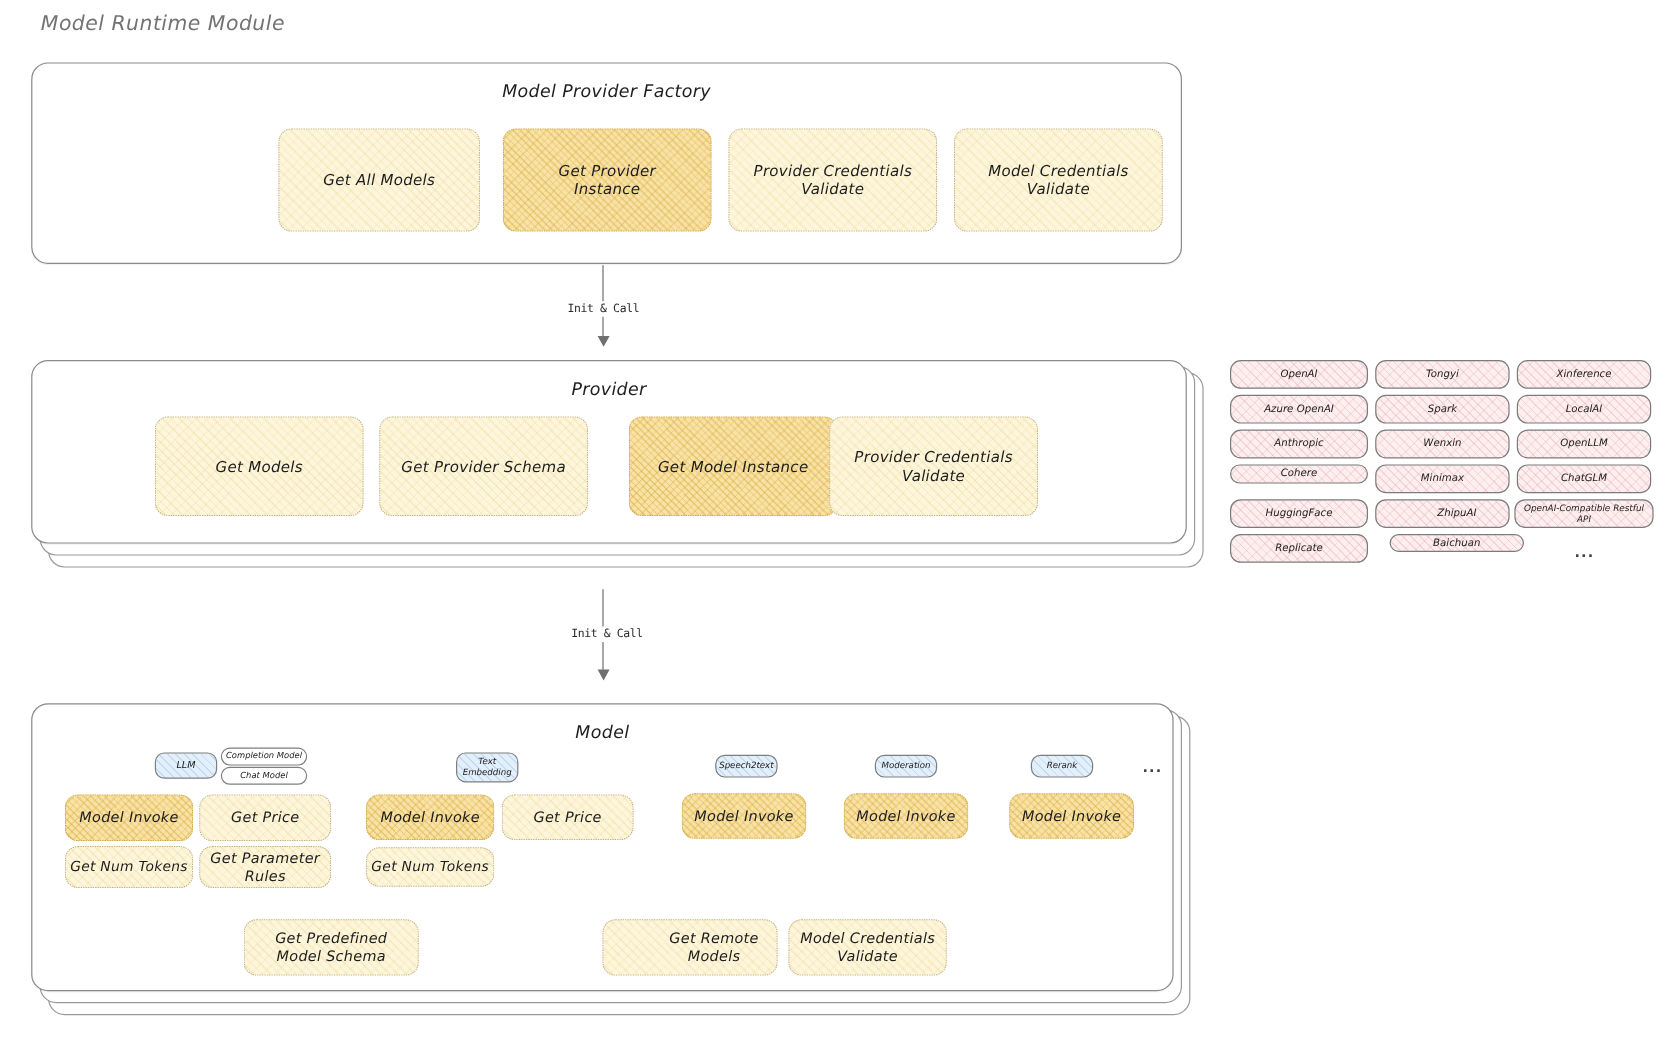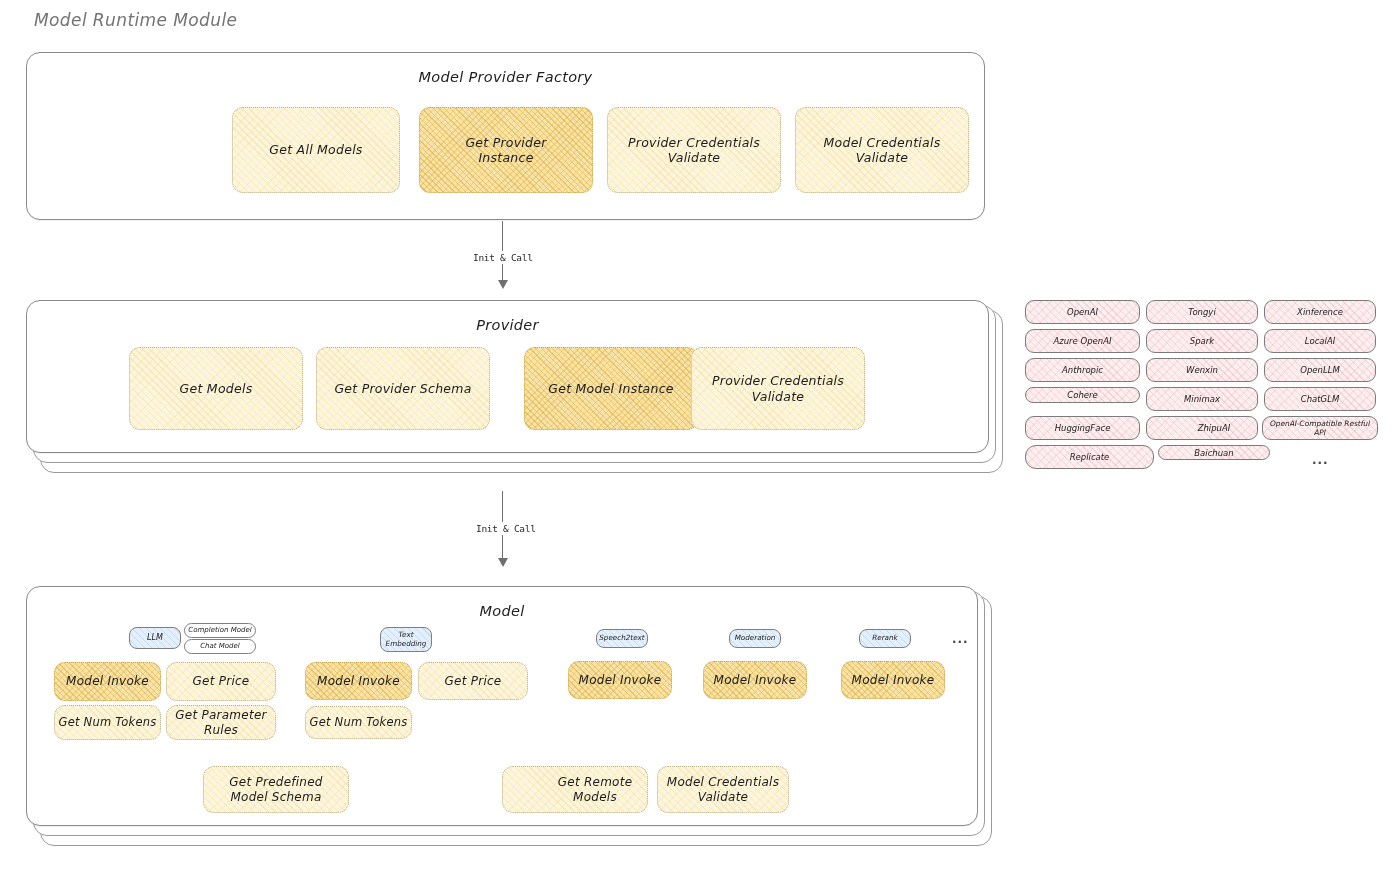--- a/index.html
+++ b/index.html
@@ -142,21 +142,21 @@
   <div class="mbox" style="left:129px; top:347px; width:174px; height:83px; font-size:12.5px;">Get Models</div>
   <div class="mbox" style="left:316px; top:347px; width:174px; height:83px; font-size:12.5px;">Get Provider Schema</div>
   <div class="mbox hl" style="left:504px; top:347px; width:174px; height:83px; font-size:12.5px;margin-left:20px;">Get Model Instance</div>
   <div class="mbox" style="left:691px; top:347px; width:174px; height:83px; font-size:12.5px; padding:0 10px;">Provider Credentials Validate</div>
 
   <div class="pbox" style="left:1025px; top:300px; width:115px; height:24px;">OpenAI</div>
   <div class="pbox" style="left:1025px; top:329px; width:115px; height:24px;">Azure OpenAI</div>
   <div class="pbox" style="left:1025px; top:358px; width:115px; height:24px;">Anthropic</div>
   <div class="pbox" style="left:1025px; top:387px; width:115px; height:16px;">Cohere</div>
   <div class="pbox" style="left:1025px; top:416px; width:115px; height:24px;">HuggingFace</div>
-  <div class="pbox" style="left:1025px; top:445px; width:129px; height:24px;border-radius:11px;">Replicate</div>
+  <div class="pbox" style="left:1025px; top:445px; width:115px; height:24px;">Replicate</div>
 
   <div class="pbox" style="left:1146px; top:300px; width:112px; height:24px;">Tongyi</div>
   <div class="pbox" style="left:1146px; top:329px; width:112px; height:24px;">Spark</div>
   <div class="pbox" style="left:1146px; top:358px; width:112px; height:24px;">Wenxin</div>
   <div class="pbox" style="left:1146px; top:387px; width:112px; height:24px;">Minimax</div>
   <div class="pbox" style="left:1146px; top:416px; width:112px; height:24px;padding-left:24px;">ZhipuAI</div>
   <div class="pbox" style="left:1146px; top:445px; width:112px; height:15px;margin-left:12px;">Baichuan</div>
 
   <div class="pbox" style="left:1264px; top:300px; width:112px; height:24px;">Xinference</div>
   <div class="pbox" style="left:1264px; top:329px; width:112px; height:24px;">LocalAI</div>

